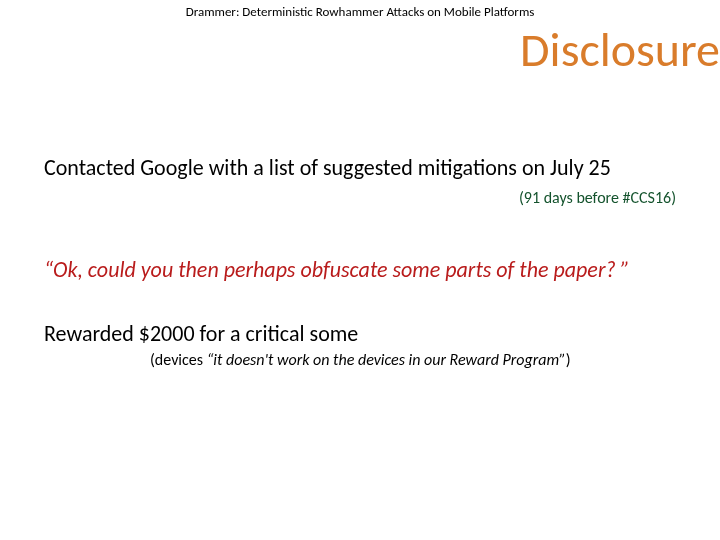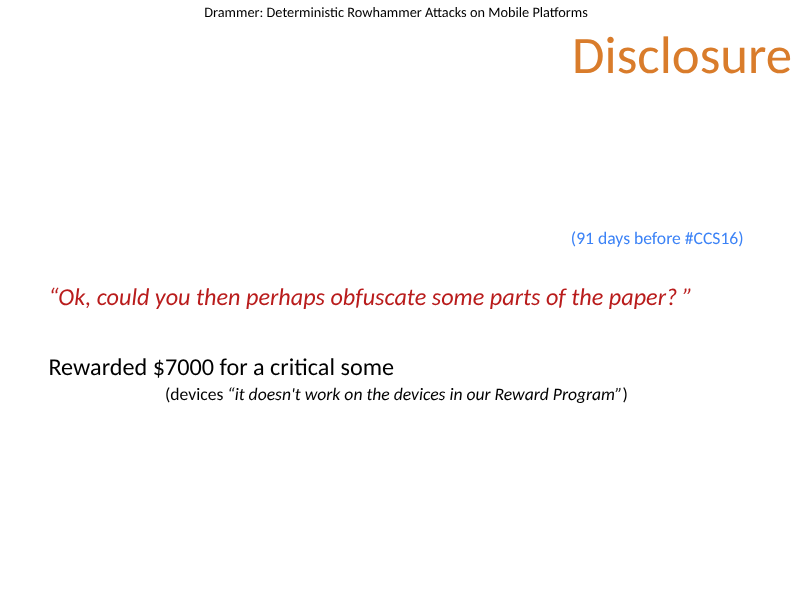--- a/index.html
+++ b/index.html
@@ -39,24 +39,24 @@
   }
   .line1 {
     position: absolute;
     top: 154px;
     left: 44px;
     font-size: 22px;
     color: #000;
   }
   .note1 {
     position: absolute;
-    top: 208px;
+    top: 188px;
     right: 44px;
     font-size: 16px;
-    color: #3b82f6;
+    color: #14532d;
   }
   .quote1 {
     position: absolute;
     top: 256px;
     left: 44px;
     font-size: 22px;
     font-style: italic;
     color: #b91c1c;
   }
   .line2 {
@@ -81,26 +81,27 @@
 </style>
 </head>
 <body>
 
 <div class="slide">
 
   <div class="header-small">Drammer: Deterministic Rowhammer Attacks on Mobile Platforms</div>
 
   <div class="title">Disclosure</div>
 
+  <div class="line1">Contacted Google with a list of suggested mitigations on July 25</div>
 
   <div class="note1">(91 days before #CCS16)</div>
 
   <div class="quote1">“Ok, could you then perhaps obfuscate some parts of the paper? ”</div>
 
   <div class="line2">
-    <span>Rewarded $7000 for a </span><span class="crit">critical</span><span> some</span>
+    <span>Rewarded $2000 for a </span><span class="crit">critical</span><span> some</span>
   </div>
 
   <div class="note2">
     <span>(devices </span><span class="inner">“it doesn't work on the devices in our Reward  Program”</span><span>)</span>
   </div>
 
 </div>
 
 </body></html>

